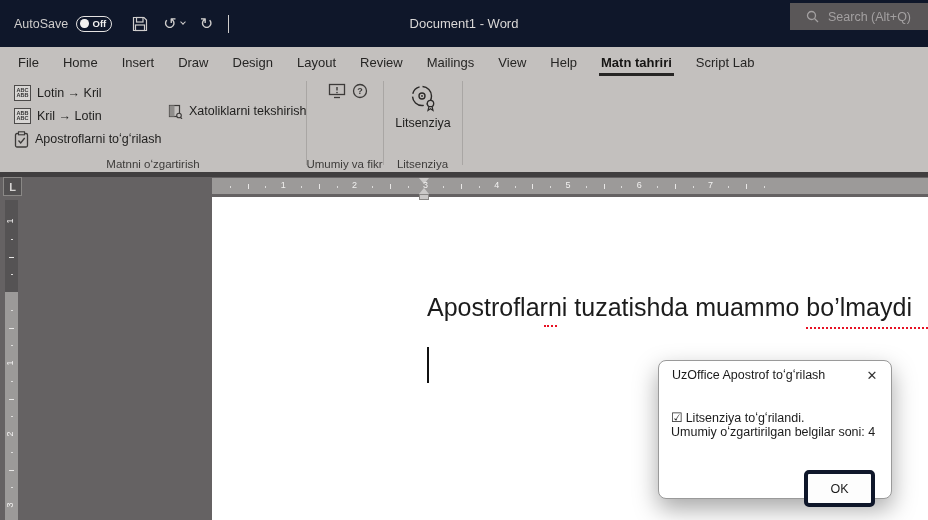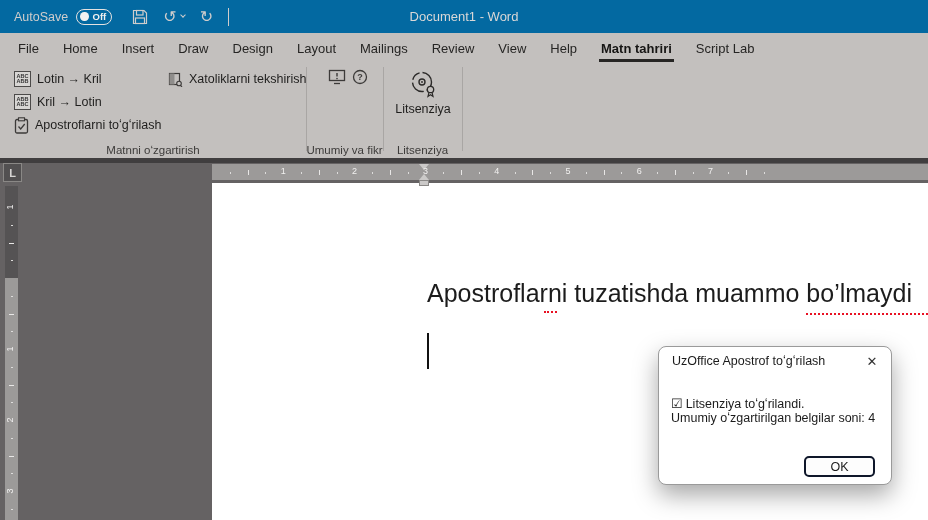--- a/index.html
+++ b/index.html
@@ -1,20 +1,20 @@
 <!DOCTYPE html>
 <html><head>
 <meta charset="utf-8">
 <style>
   * { margin:0; padding:0; box-sizing:border-box; }
   html,body { width:928px; height:520px; overflow:hidden; }
   body { font-family:"Liberation Sans", sans-serif; position:relative; background:#656263; }
 
   
-  .titlebar { position:relative; height:33px; background:#0369a1; display:flex; align-items:center; color:#d5d3d2; }
+  .titlebar { position:relative; height:47px; background:#0f172a; display:flex; align-items:center; color:#d5d3d2; }
   .autosave { display:flex; align-items:center; gap:8px; margin-left:14px; font-size:12.5px; color:#cfcdcc; }
   .toggle { width:36px; height:16px; border:1px solid #e4e2e1; border-radius:9px; display:flex; align-items:center; padding:0 5px 0 3px; gap:4px; cursor:pointer; }
   .toggle .knob { width:9px; height:9px; border-radius:50%; background:#f2f1f0; }
   .toggle .state { font-size:9.5px; font-weight:bold; color:#f2f1f0; }
   .qat { display:flex; align-items:center; gap:15px; margin-left:20px; }
   .qat svg { display:block; }
   .qat .glyph { font-size:16px; color:#cfcdcc; line-height:1; }
   .chev { width:6px; height:6px; border-right:1.5px solid #cfcdcc; border-bottom:1.5px solid #cfcdcc; transform:rotate(45deg); margin-top:-3px; }
   .chev.sm { width:4px; height:4px; }
   .win-title { position:absolute; left:0; right:0; text-align:center; font-size:13px; color:#dad8d7; pointer-events:none; }
@@ -63,21 +63,21 @@
   .squiggle1 { position:absolute; left:544px; top:147px; width:13px; height:3px; border-bottom:2px dotted #e81123; }
   .squiggle2 { position:absolute; left:806px; top:149px; width:122px; height:3px; border-bottom:2px dotted #e81123; }
   .caret { position:absolute; left:427px; top:170px; width:1.5px; height:36px; background:#111; }
 
   
   .dialog { position:absolute; left:658px; top:183px; width:234px; height:139px; background:#ffffff; border:1px solid #9a9a9a; border-radius:8px; box-shadow:0 10px 24px rgba(0,0,0,0.35); color:#1b1b1b; }
   .dialog-title { position:absolute; left:13px; top:7px; font-size:12.5px; }
   .dialog-close { position:absolute; right:9px; top:4px; width:20px; height:20px; display:flex; align-items:center; justify-content:center; font-size:13px; color:#333; cursor:pointer; border-radius:4px; }
   .dialog-body { position:absolute; left:12px; top:50px; font-size:12.5px; line-height:14px; }
   .dialog-body .chk { font-size:13px; margin-right:3px; }
-  .ok-btn { position:absolute; left:145px; top:109px; width:71px; height:21px; background:#fdfdfd; border:2px solid #0f172a; border-radius:5px; font-size:12.5px; color:#1b1b1b; font-family:"Liberation Sans", sans-serif; cursor:pointer; }
+  .ok-btn { position:absolute; left:145px; top:109px; width:71px; height:37px; background:#fdfdfd; border:4px solid #0f172a; border-radius:5px; font-size:12.5px; color:#1b1b1b; font-family:"Liberation Sans", sans-serif; cursor:pointer; }
 </style>
 </head>
 <body>
 
 <div class="titlebar">
   <div class="autosave">
     <span>AutoSave</span>
     <div class="toggle">
       <span class="knob"></span>
       <span class="state">Off</span>
@@ -96,31 +96,38 @@
       <span class="chev sm"></span>
     </span>
     <span>
       <span class="glyph">↻</span>
     </span>
     <span>
       <span class="chev"></span>
     </span>
   </div>
   <div class="win-title">Document1  -  Word</div>
+  <div class="searchbox">
+    <svg width="13" height="13" viewBox="0 0 13 13">
+      <circle cx="5.5" cy="5.5" r="4" fill="none" stroke="#a3a0a1" stroke-width="1.3"></circle>
+      <line x1="8.5" y1="8.5" x2="12" y2="12" stroke="#a3a0a1" stroke-width="1.3"></line>
+    </svg>
+    <span>Search (Alt+Q)</span>
+  </div>
 </div>
 
 <nav class="tabrow" id="tabrow">
     <div class="tab">File</div>
     <div class="tab">Home</div>
     <div class="tab">Insert</div>
     <div class="tab">Draw</div>
     <div class="tab">Design</div>
     <div class="tab">Layout</div>
+    <div class="tab">Review</div>
     <div class="tab">Mailings</div>
-    <div class="tab">Review</div>
     <div class="tab">View</div>
     <div class="tab">Help</div>
     <div class="tab active">Matn tahriri</div>
     <div class="tab">Script Lab</div>
   </nav>
 
 <div class="ribbon">
 
   <div class="rbtn" style="left:10px; top:6px;">
     <span class="abcbox">
@@ -137,21 +144,21 @@
     <span>Kril → Lotin</span>
   </div>
   <div class="rbtn" style="left:10px; top:52px;">
     <svg width="15" height="17" viewBox="0 0 15 17">
       <rect x="1.5" y="2.5" width="12" height="13.5" rx="1.5" fill="none" stroke="#3c3a39" stroke-width="1.3"></rect>
       <rect x="4.5" y="0.8" width="6" height="3" fill="#c3c0be" stroke="#3c3a39" stroke-width="1.1"></rect>
       <path d="M4.5 9.5l2.2 2.5 4-5" fill="none" stroke="#3c3a39" stroke-width="1.3"></path>
     </svg>
     <span>Apostroflarni toʻgʻrilash</span>
   </div>
-  <div class="rbtn" style="left:164px; top:6px;justify-content:flex-end;">
+  <div class="rbtn" style="left:164px; top:24px;justify-content:flex-end;">
     <svg width="15" height="15" viewBox="0 0 15 15">
       <rect x="1.5" y="1.5" width="10" height="11" fill="none" stroke="#3c3a39" stroke-width="1.2"></rect>
       <rect x="1.5" y="1.5" width="5" height="11" fill="#8f8d8b"></rect>
       <circle cx="11" cy="11.5" r="2.3" fill="#c3c0be" stroke="#3c3a39" stroke-width="1.1"></circle>
       <line x1="12.5" y1="13.3" x2="14" y2="14.8" stroke="#3c3a39" stroke-width="1.2"></line>
     </svg>
     <span>Xatoliklarni tekshirish</span>
   </div>
   <div class="glabel" style="left:0; width:306px;">Matnni oʻzgartirish</div>
   <div class="rsep" style="left:306px;"></div>

